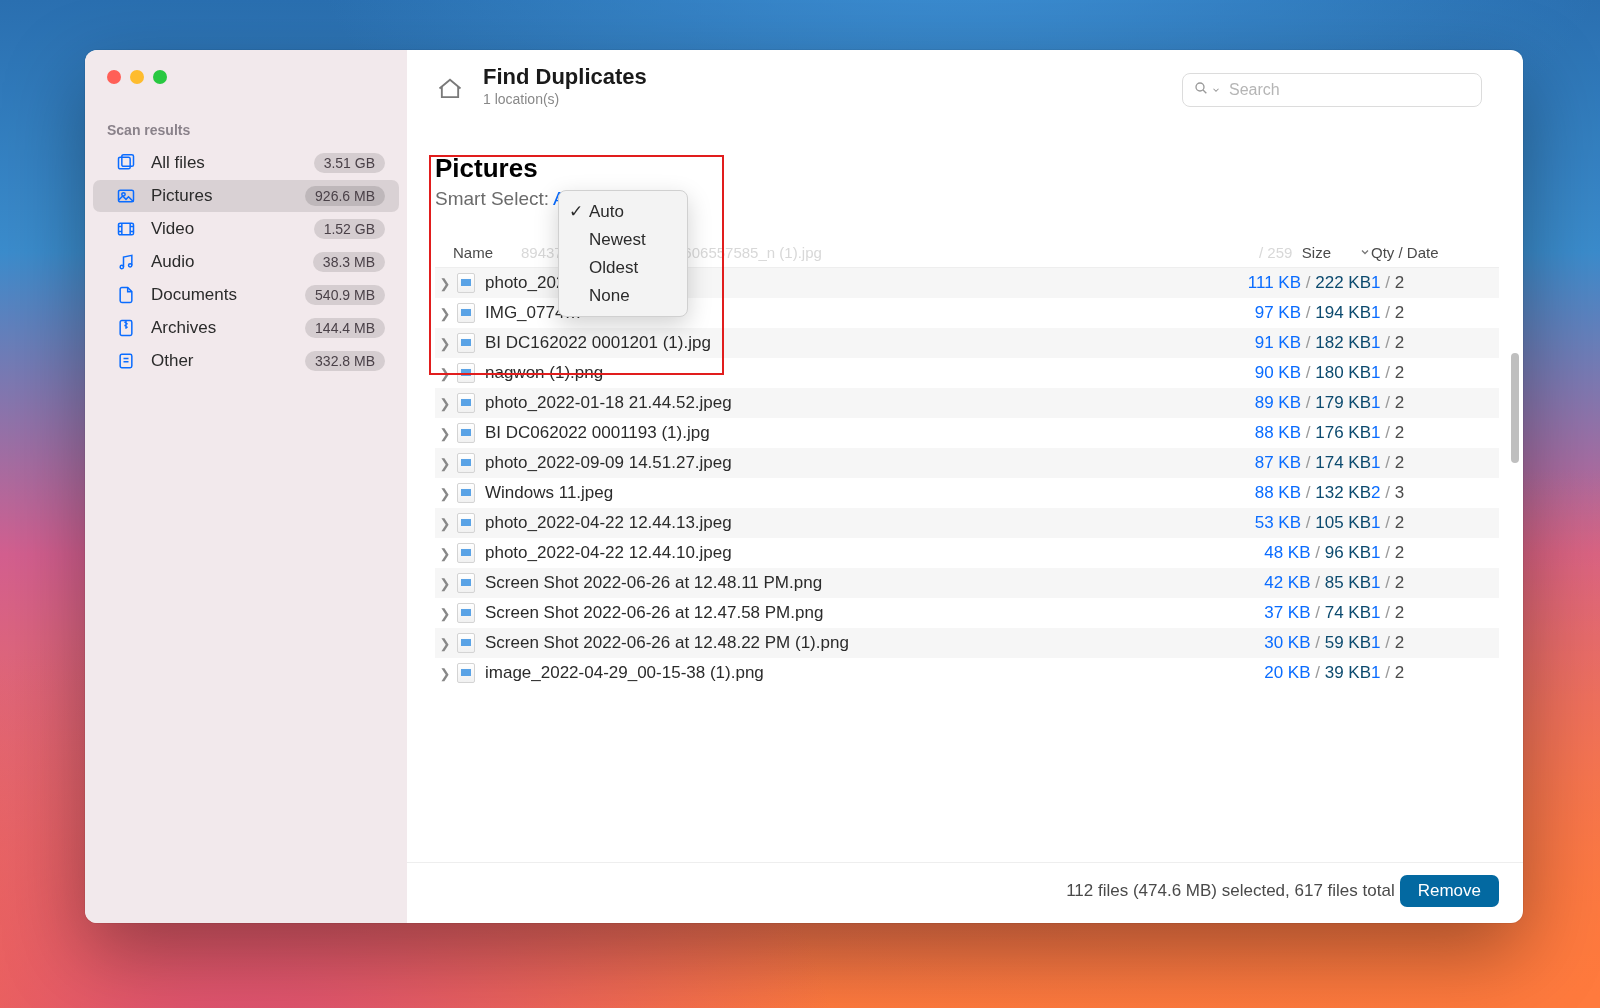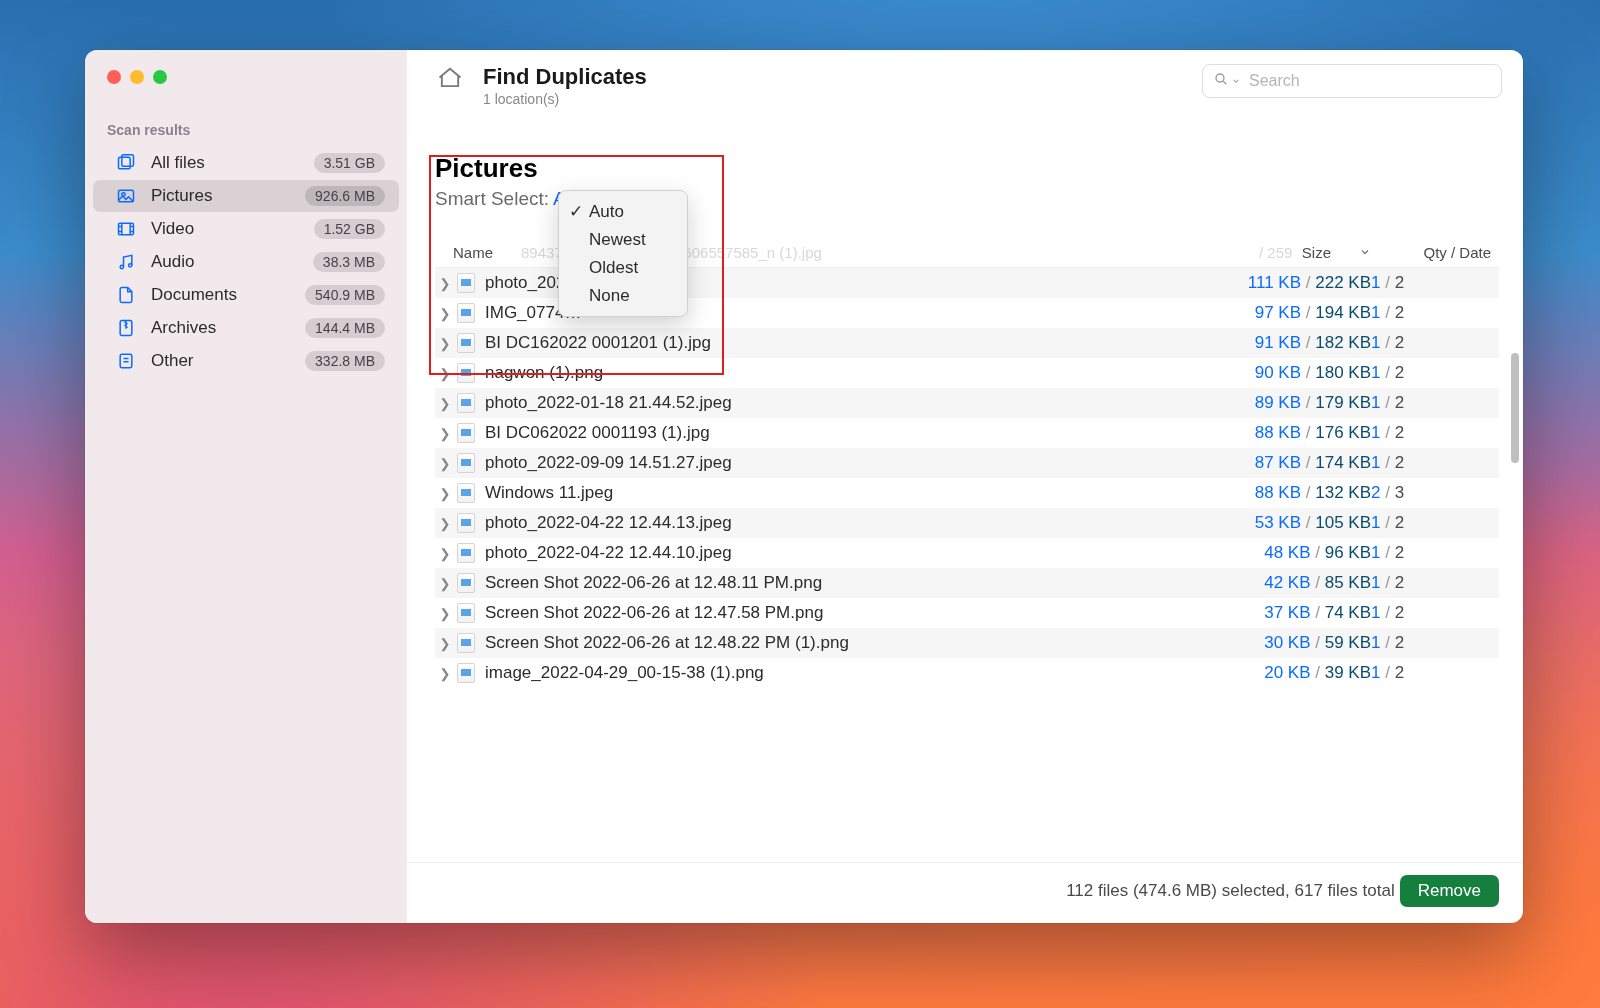--- a/index.html
+++ b/index.html
@@ -86,22 +86,22 @@
     }
     .main {
       flex: 1;
       display: flex;
       flex-direction: column;
       position: relative;
       min-width: 0;
     }
     .toolbar {
       display: flex;
-      align-items: flex-start;
-      padding: 14px 21px 10px 28px;
+      align-items: flex-end;
+      padding: 14px 41px 10px 28px;
       gap: 18px;
     }
     .home-icon { color: #7a7a7a; }
     .title-block .title {
       font-size: 22px;
       font-weight: 700;
       color: #1a1a1a;
     }
     .title-block .subtitle {
       font-size: 14px;
@@ -180,21 +180,21 @@
       left: 86px;
       top: 6px;
       color: #d8d8d8;
       font-size: 15px;
       z-index: 0;
       white-space: nowrap;
     }
     .col-name { flex: 1; z-index:1; }
     .col-size { width: 160px; display:flex; align-items:center; justify-content:flex-end; gap:6px; position:relative; z-index:1;}
     .col-size .ghost2 { position:absolute; left:48px; color:#d8d8d8; }
-    .col-qty { width: 120px; text-align: right; z-index:1;}
+    .col-qty { width: 120px; text-align: left; z-index:1;}
     .sort-chevron { margin-left: 22px; color:#777; }
     .file-list { flex:1; overflow:hidden; }
     .file-row {
       display: flex;
       align-items: center;
       padding: 5px 8px 5px 0;
       font-size: 17px;
       color: #2b2b2b;
     }
     .file-row.alt { background: #f6f6f6; }
@@ -251,21 +251,21 @@
       display: flex;
       align-items: center;
       justify-content: flex-end;
       gap: 5px;
       padding: 12px 24px 16px;
       border-top: 1px solid #eee;
       font-size: 17px;
       color: #4a4a4a;
     }
     .remove-btn {
-      background: #15803d;
+      background: #0369a1;
       color: #fff;
       border: none;
       border-radius: 7px;
       padding: 6px 18px;
       font-size: 17px;
       font-weight: 500;
     }
     .vscroll {
       position: absolute;
       right: 4px;

